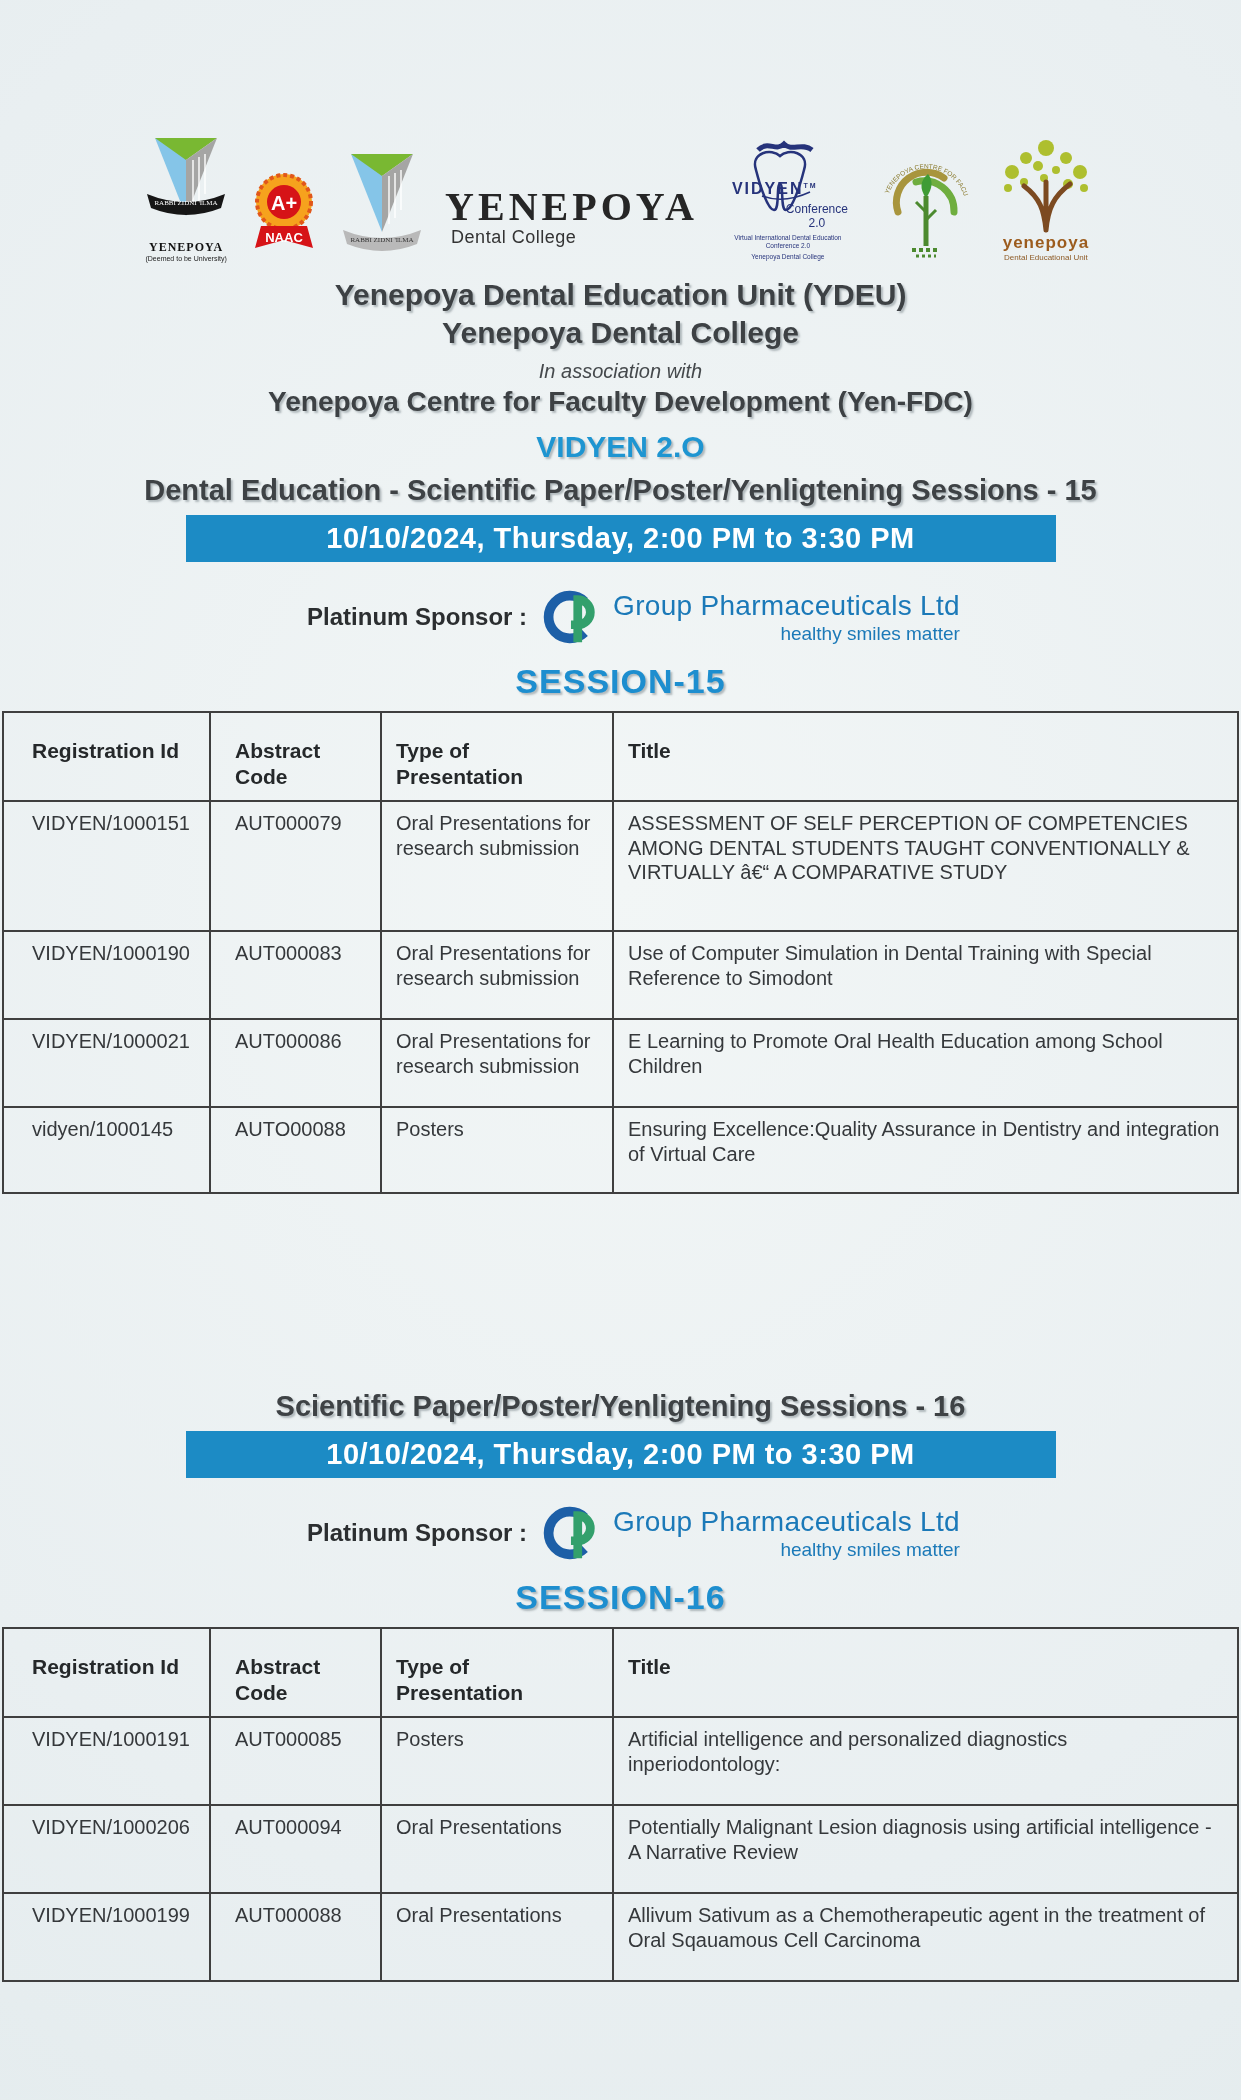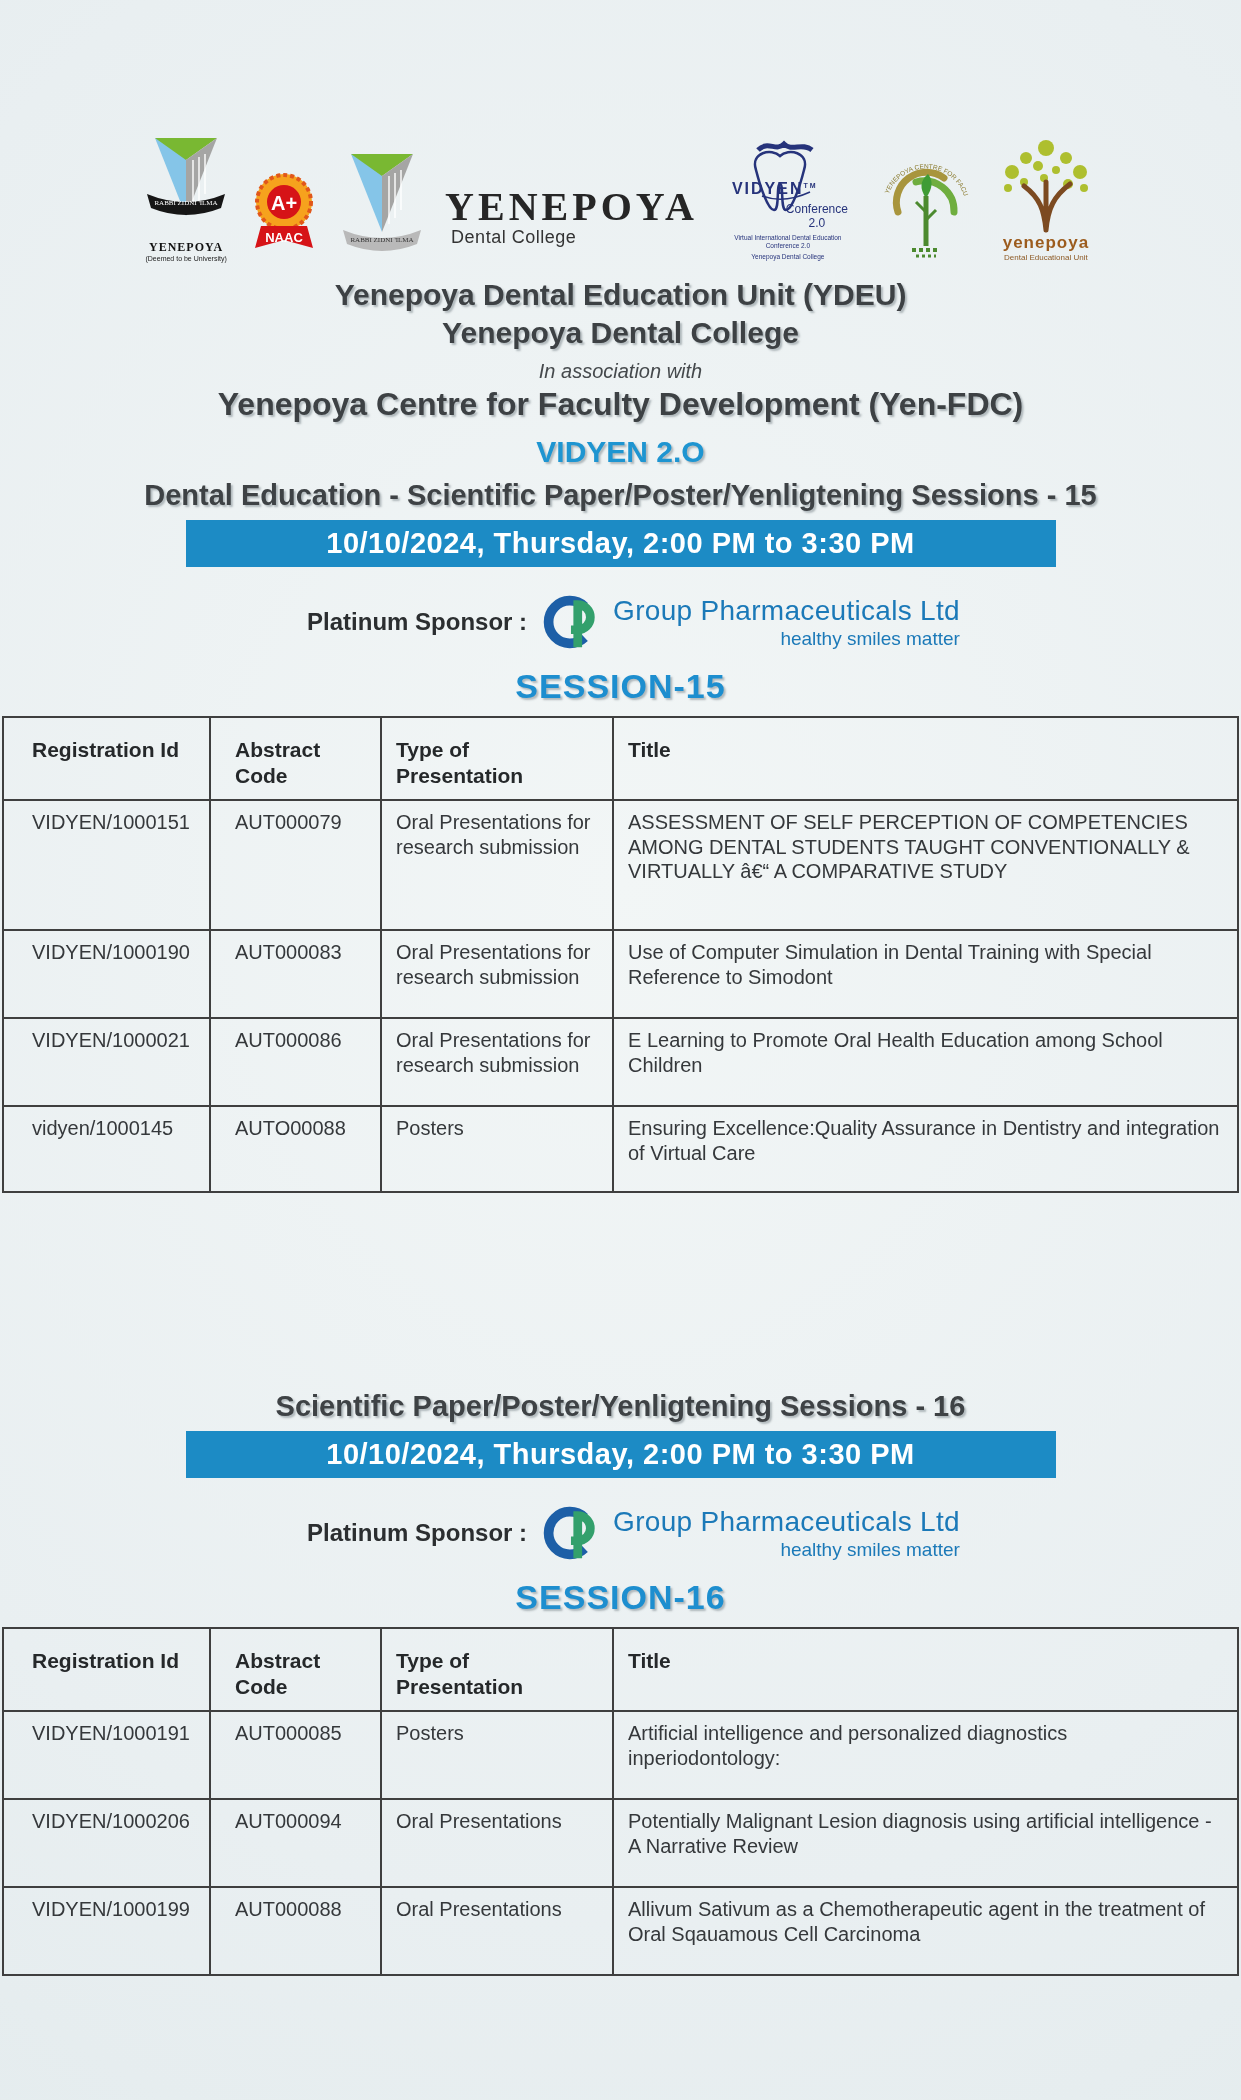--- a/index.html
+++ b/index.html
@@ -29,21 +29,21 @@
   .vidyen-conf{ position:absolute; top:62px; left:58px; font-size:12px; color:#26337b; }
   .vidyen-cap{ font-size:6.5px; color:#26337b; line-height:1.35; margin-top:2px; }
   .deu-name{ font-size:17px; font-weight:bold; color:#9c5c1e; letter-spacing:1px; line-height:1; }
   .deu-sub{ font-size:8px; color:#8d5a25; margin-top:2px; }
 
   
   .shadow{ text-shadow:2px 2px 2px rgba(125,137,142,.55); }
   .title-line{ font-size:30px; font-weight:bold; line-height:1.25; }
   .title-1{ margin-top:14px; }
   .assoc{ margin-top:9px; font-size:20px; font-style:italic; color:#45494c; }
-  .fdc{ margin-top:3px; font-size:32px; font-weight:bold; }
+  .fdc{ margin-top:3px; font-size:28px; font-weight:bold; }
   .vidyen-title{ margin-top:12px; font-size:30px; font-weight:bold; color:#1e95d1; }
   .session-heading{ margin-top:10px; font-size:29px; font-weight:bold; color:#3e4245; }
   .section-2 .session-heading{ padding-top:6px; margin-top:0; }
   .date-banner{
     margin:8px auto 0; width:870px; height:47px; background:#1c8bc5;
     color:#fff; font-size:29px; font-weight:bold; line-height:47px; letter-spacing:.5px;
   }
   .sponsor-row{ margin-top:12px; display:flex; justify-content:center; align-items:center; gap:12px; height:86px; }
   .sponsor-label{ font-size:24px; font-weight:bold; color:#2b2e30;margin-left:26px; }
   .sponsor-text{ text-align:right; }
@@ -52,21 +52,21 @@
   .session-label{ margin-top:2px; font-size:34px; font-weight:bold; color:#1d8ecf; letter-spacing:1px; }
 
   
   table.session-table{
     margin-top:10px; width:1237px; margin-left:2px; border-collapse:collapse;
     font-size:20px; color:#35383b; text-align:left;
   }
   table.session-table th, table.session-table td{
     border:2px solid #3f3f3f; vertical-align:top; padding:9px 14px; line-height:1.22;
   }
-  table.session-table th{ font-size:21px; font-weight:bold; color:#25282a; padding-top:19px; padding-bottom:11px; }
+  table.session-table th{ font-size:21px; font-weight:bold; color:#25282a; padding-top:25px; padding-bottom:11px; }
   table.session-table th:nth-child(1), table.session-table td:nth-child(1){ padding-left:28px; }
   table.session-table th:nth-child(2), table.session-table td:nth-child(2){ padding-left:24px; }
   table.t1 tbody tr:nth-child(1) td{ height:130px; }
   table.t1 tbody tr:nth-child(2) td{ height:88px; }
   table.t1 tbody tr:nth-child(3) td{ height:88px; }
   table.t1 tbody tr:nth-child(4) td{ height:86px; }
   table.t2 tbody tr td{ height:88px; }
 
   
   svg{ display:block; }

